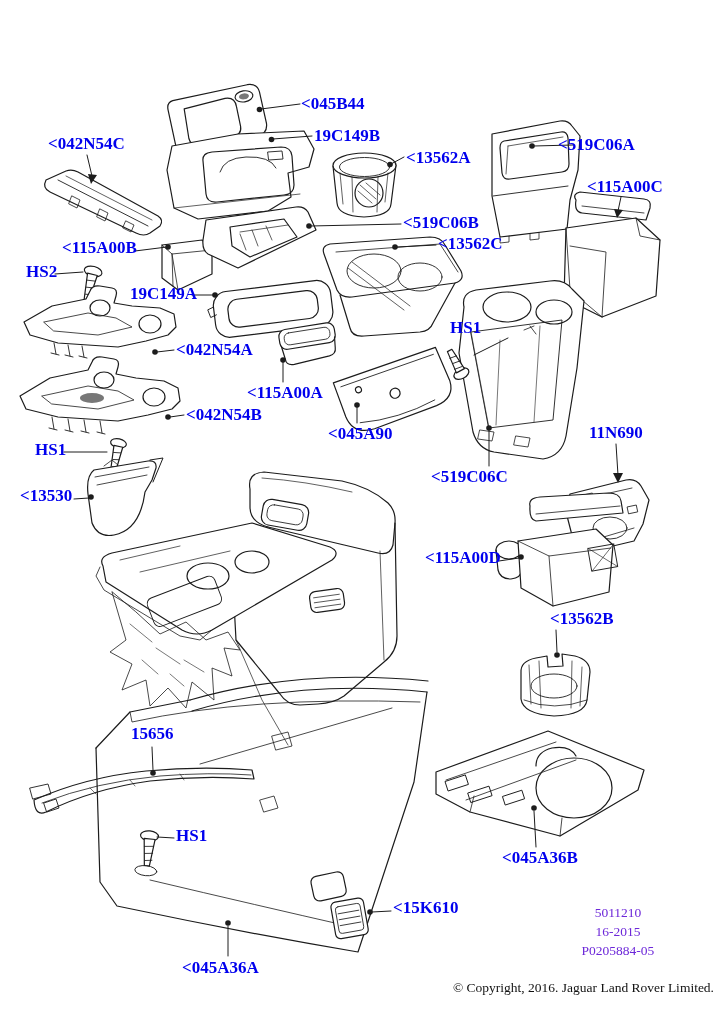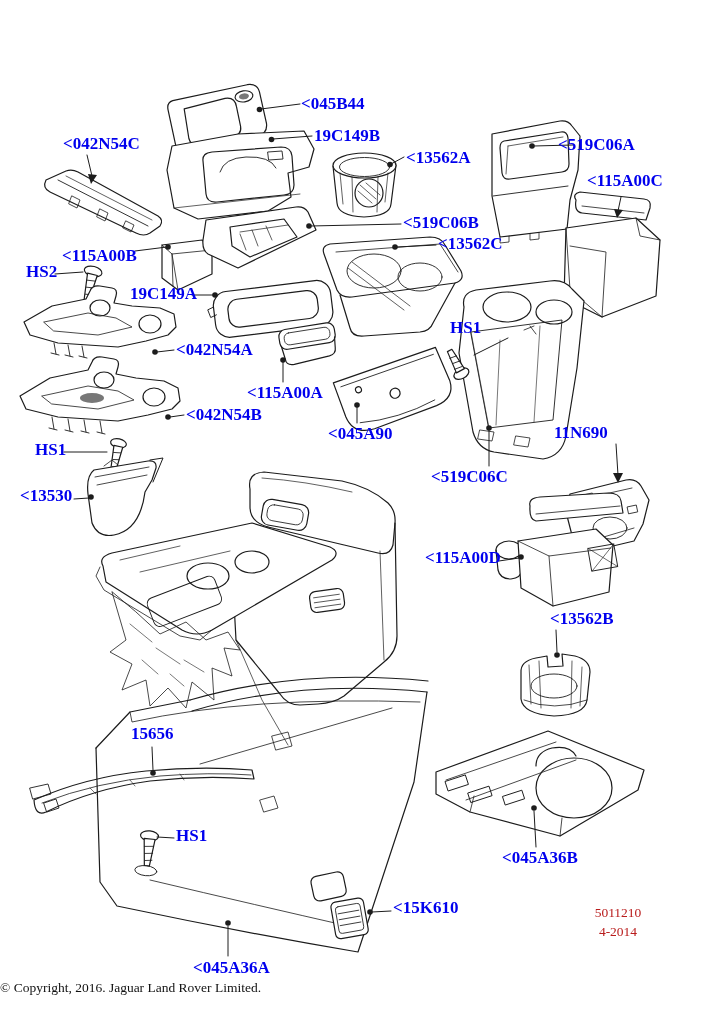--- a/index.html
+++ b/index.html
@@ -13,25 +13,25 @@
     font-family:"Liberation Serif","DejaVu Serif",serif;
     font-weight:bold;
     font-size:17px;
     line-height:18px;
     color:var(--label-color,#0000EE);
     white-space:nowrap;
     cursor:pointer;
   }
   .plate{
     position:absolute;left:538px;top:903px;width:160px;
-    text-align:center;font-size:13.5px;line-height:19px;color:#b91c1c;
+    text-align:center;font-size:13.5px;line-height:19px;color:#6d28d9;
   }
   .copyright{
     position:absolute;left:0;top:980px;width:714px;
-    text-align:left;font-size:13.5px;color:#111;
+    text-align:right;font-size:13.5px;color:#111;
   }
 </style>
 </head>
 <body>
 
 <div id="stage">
 
   <svg id="art" viewBox="0 0 724 1024" xmlns="http://www.w3.org/2000/svg">
     <g fill="#ffffff" stroke="#1c1c1c" stroke-width="1.2" stroke-linejoin="round" stroke-linecap="round">
 
@@ -325,45 +325,46 @@
           <circle cx="370" cy="912" r="2.8" stroke="none"></circle>
         <path d="M228,956 L228,926" fill="none"></path>
           <circle cx="228" cy="923" r="2.8" stroke="none"></circle>
       </g>
     </g>
   </svg>
 
   <div class="lbl" style="left:301px;top:95px">&lt;045B44</div>
   <div class="lbl" style="left:314px;top:127px">19C149B</div>
   <div class="lbl" style="left:406px;top:149px">&lt;13562A</div>
-  <div class="lbl" style="left:63px;top:135px">&lt;042N54C</div>
+  <div class="lbl" style="left:48px;top:135px">&lt;042N54C</div>
   <div class="lbl" style="left:558px;top:136px">&lt;519C06A</div>
-  <div class="lbl" style="left:587px;top:172px">&lt;115A00C</div>
-  <div class="lbl" style="left:62px;top:247px">&lt;115A00B</div>
+  <div class="lbl" style="left:587px;top:178px">&lt;115A00C</div>
+  <div class="lbl" style="left:62px;top:239px">&lt;115A00B</div>
   <div class="lbl" style="left:403px;top:214px">&lt;519C06B</div>
   <div class="lbl" style="left:438px;top:235px">&lt;13562C</div>
   <div class="lbl" style="left:26px;top:263px">HS2</div>
   <div class="lbl" style="left:130px;top:285px">19C149A</div>
   <div class="lbl" style="left:450px;top:319px">HS1</div>
   <div class="lbl" style="left:176px;top:341px">&lt;042N54A</div>
   <div class="lbl" style="left:247px;top:384px">&lt;115A00A</div>
   <div class="lbl" style="left:186px;top:406px">&lt;042N54B</div>
   <div class="lbl" style="left:328px;top:425px">&lt;045A90</div>
-  <div class="lbl" style="left:554px;top:424px">11N690</div>
+  <div class="lbl" style="left:589px;top:424px">11N690</div>
   <div class="lbl" style="left:35px;top:441px">HS1</div>
   <div class="lbl" style="left:20px;top:487px">&lt;13530</div>
   <div class="lbl" style="left:431px;top:468px">&lt;519C06C</div>
   <div class="lbl" style="left:425px;top:549px">&lt;115A00D</div>
   <div class="lbl" style="left:550px;top:610px">&lt;13562B</div>
   <div class="lbl" style="left:131px;top:725px">15656</div>
   <div class="lbl" style="left:176px;top:827px">HS1</div>
   <div class="lbl" style="left:502px;top:849px">&lt;045A36B</div>
   <div class="lbl" style="left:393px;top:899px">&lt;15K610</div>
-  <div class="lbl" style="left:193px;top:959px">&lt;045A36A</div>
+  <div class="lbl" style="left:182px;top:959px">&lt;045A36A</div>
 
   <div class="plate">
     <div>5011210</div>
-    <div>4-2014</div>
+    <div>16-2015</div>
+    <div>P0205884-05</div>
   </div>
 
   <div class="copyright">© Copyright, 2016. Jaguar Land Rover Limited.</div>
 
 </div>
 
 </body></html>

